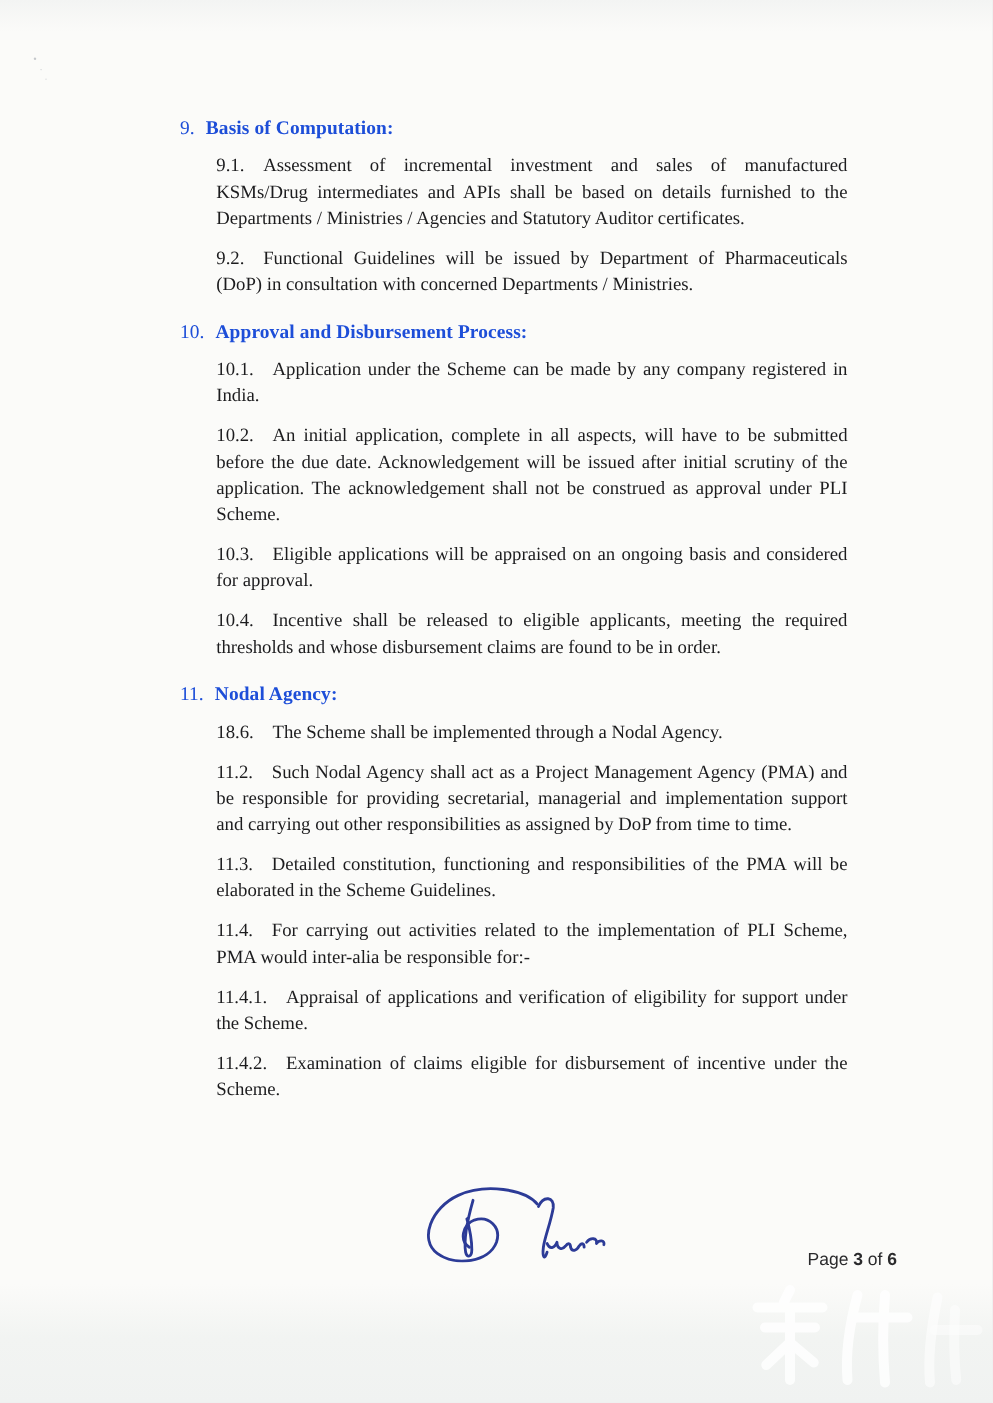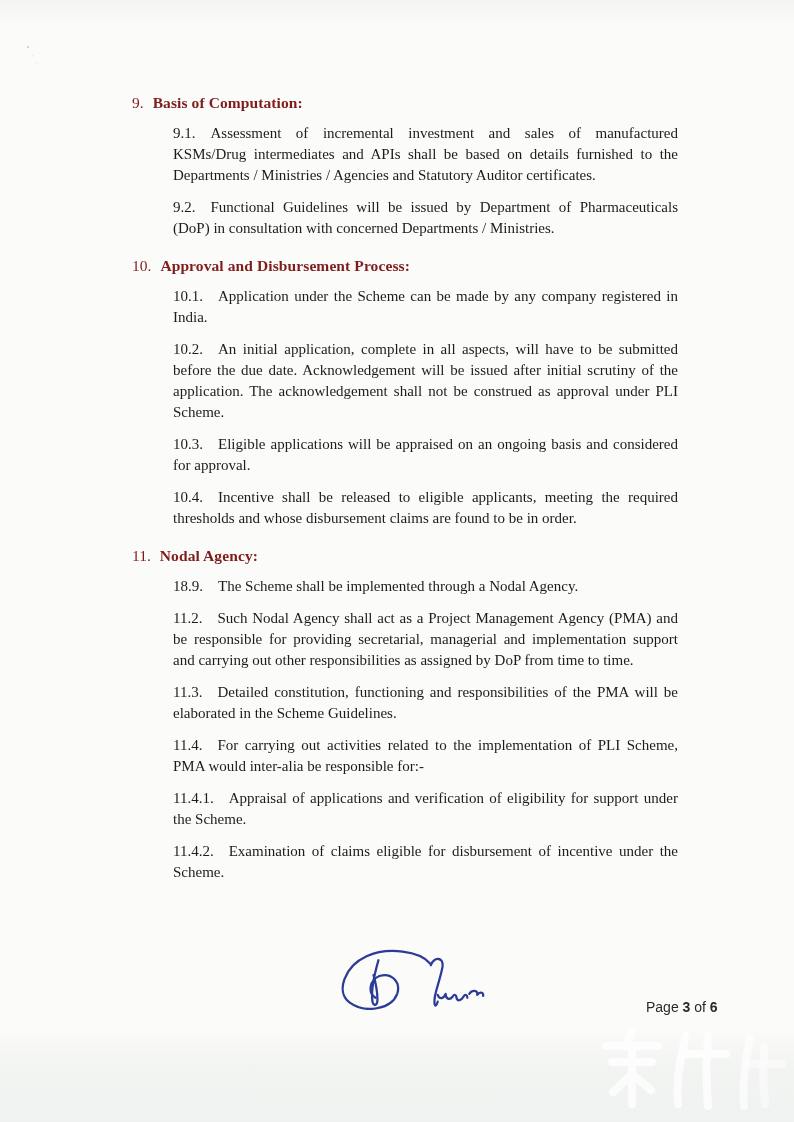--- a/index.html
+++ b/index.html
@@ -30,22 +30,22 @@
   }
 
   .content {
     position: absolute;
     left: 132px; top: 92px;
     width: 546px;
   }
   .heading {
     font-size: 15.5px;
     line-height: 21px;
-    margin: 0 0 10px 0;
-    color: #7f1d1d;
+    margin: 0 0 10px 12px;
+    color: #1d4ed8;
   }
   .heading.spaced { margin-top: 16px; }
   .hnum { font-weight: normal; margin-right: 9px; }
   .htitle { font-weight: bold; letter-spacing: .1px; }
 
   .para {
     font-size: 15px;
     line-height: 21px;
     margin: 0 0 11px 41px;
     text-align: justify;
@@ -122,21 +122,21 @@
       <p class="para">
         <span class="pnum">10.4.</span><span>Incentive shall be released to eligible applicants, meeting the required thresholds and whose disbursement claims are found to be in order.</span>
       </p>
     </section>
 
     <section>
       <h2 class="heading spaced">
         <span class="hnum">11.</span><span class="htitle">Nodal Agency:</span>
       </h2>
       <p class="para">
-        <span class="pnum">18.9.</span><span>The Scheme shall be implemented through a Nodal Agency.</span>
+        <span class="pnum">18.6.</span><span>The Scheme shall be implemented through a Nodal Agency.</span>
       </p>
       <p class="para">
         <span class="pnum">11.2.</span><span>Such Nodal Agency shall act as a Project Management Agency (PMA) and be responsible for providing secretarial, managerial and implementation support and carrying out other responsibilities as assigned by DoP from time to time.</span>
       </p>
       <p class="para">
         <span class="pnum">11.3.</span><span>Detailed constitution, functioning and responsibilities of the PMA will be elaborated in the Scheme Guidelines.</span>
       </p>
       <p class="para">
         <span class="pnum">11.4.</span><span>For carrying out activities related to the implementation of PLI Scheme, PMA would inter-alia be responsible for:-</span>
       </p>

